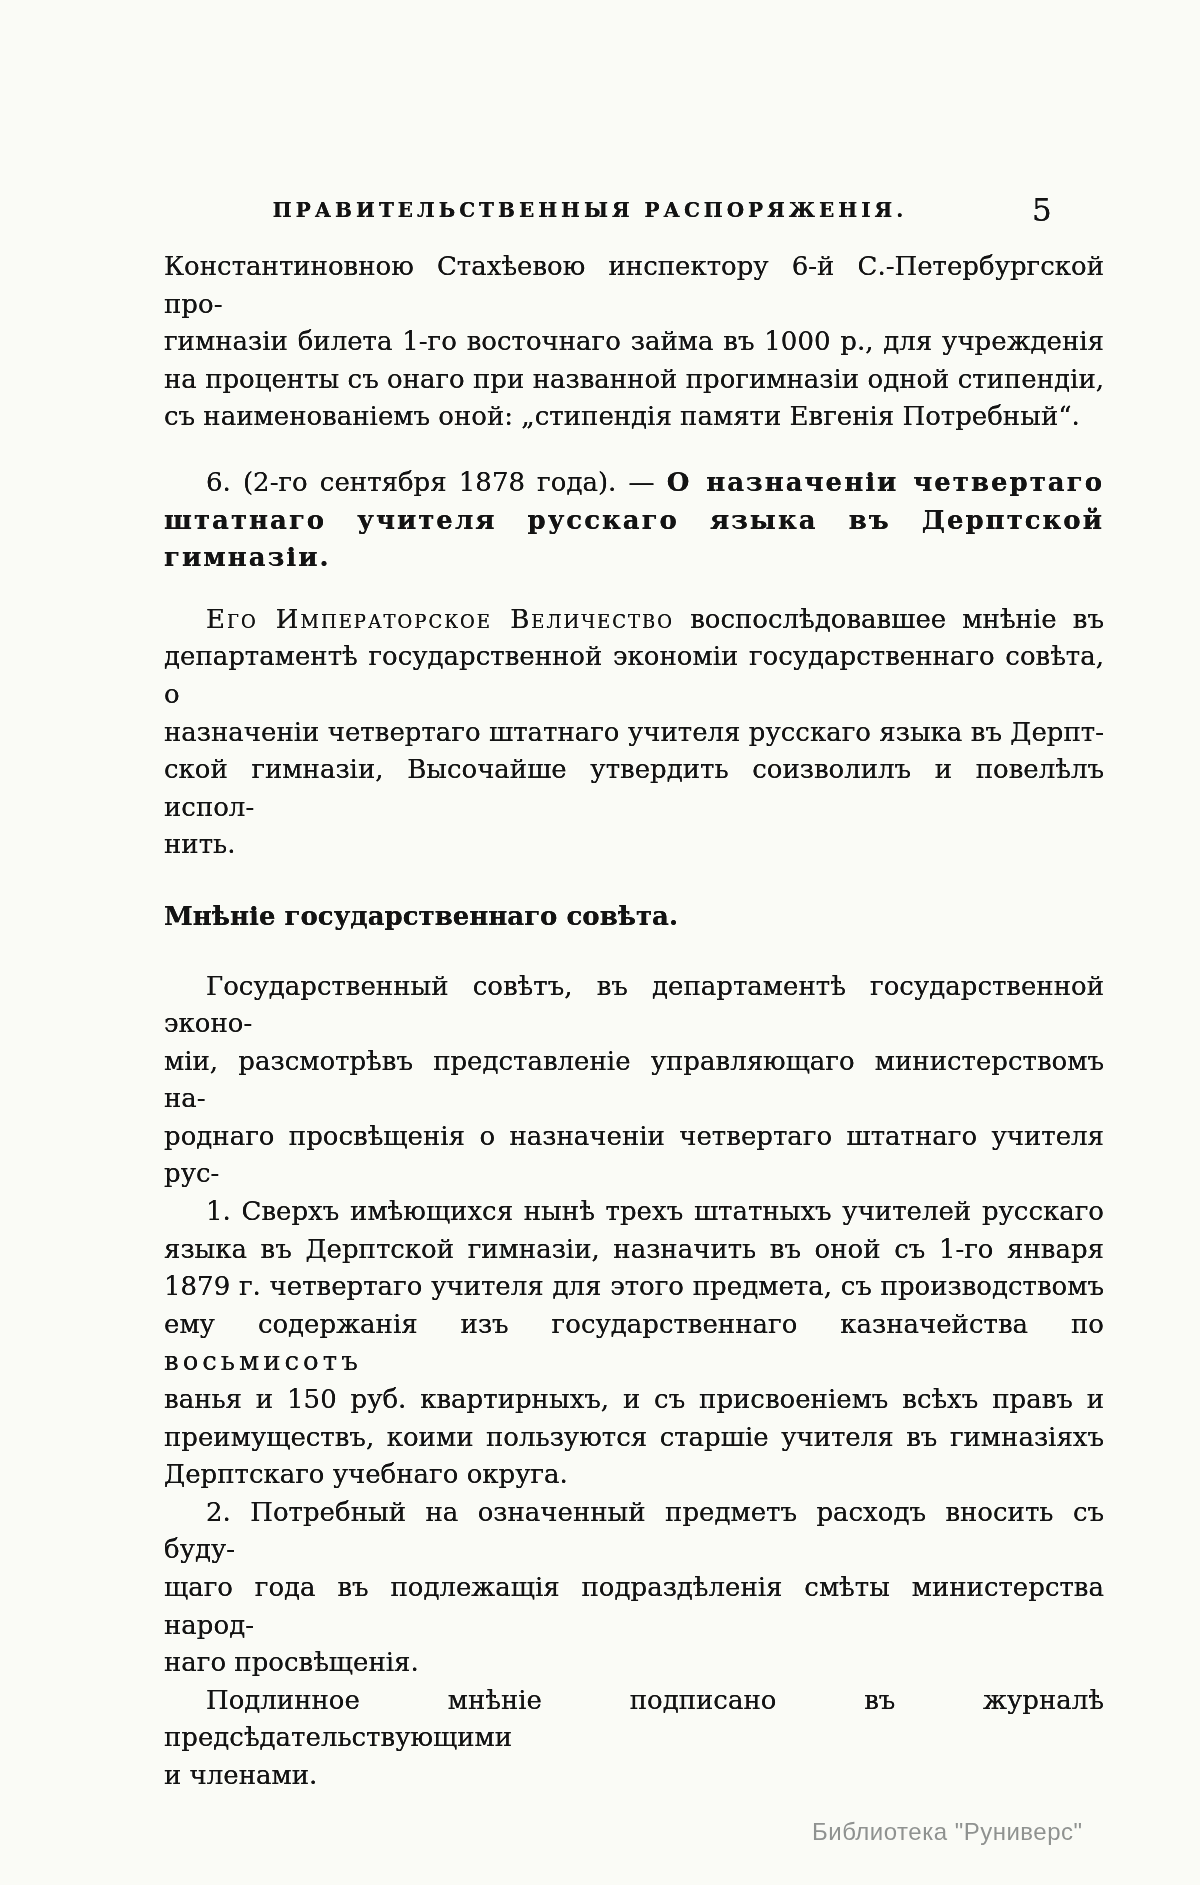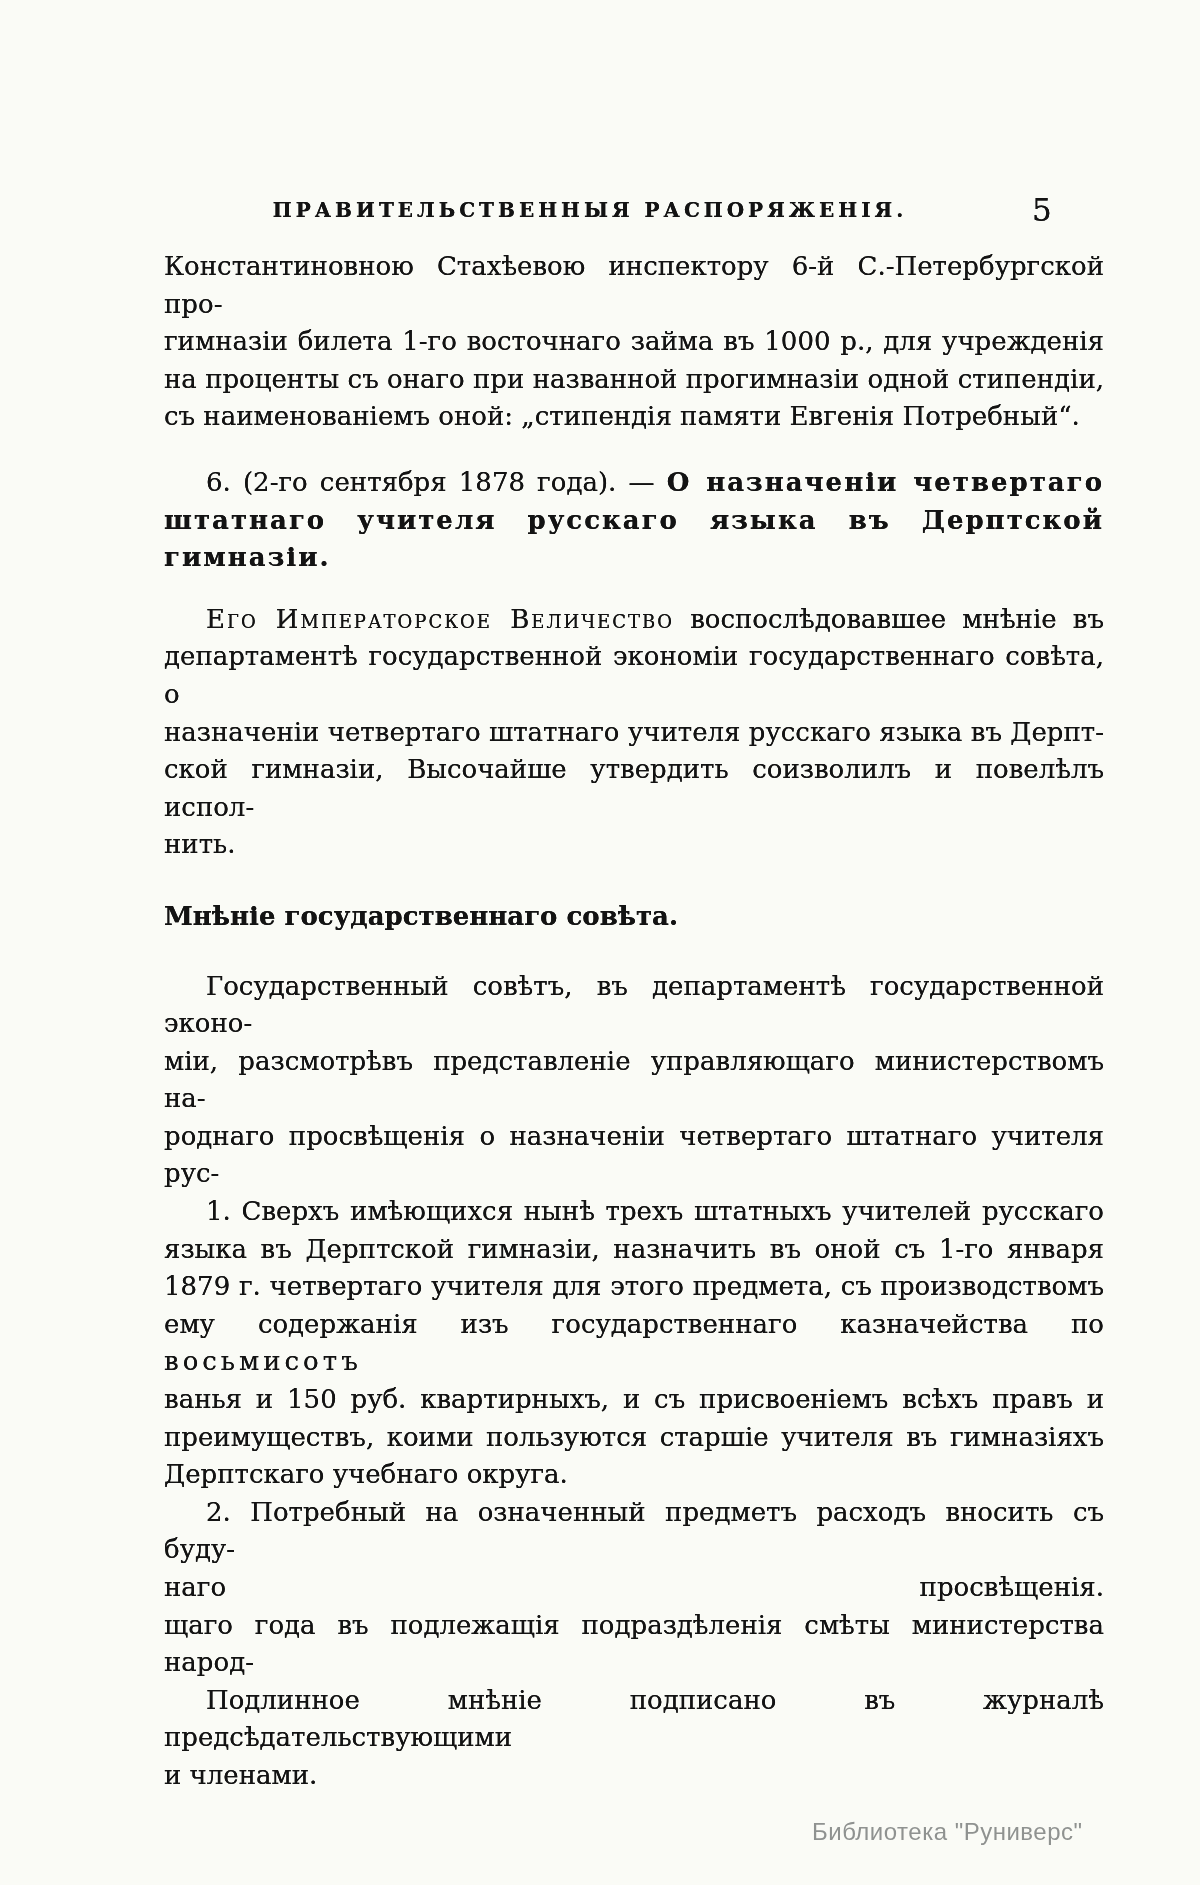--- a/index.html
+++ b/index.html
@@ -119,22 +119,22 @@
         <div class="line"><span>1. Сверхъ имѣющихся нынѣ трехъ штатныхъ учителей русскаго</span></div>
         <div class="line"><span>языка въ Дерптской гимназіи, назначить въ оной съ 1-го января</span></div>
         <div class="line"><span>1879 г. четвертаго учителя для этого предмета, съ производствомъ</span></div>
         <div class="line"><span>ему содержанія изъ государственнаго казначейства по </span><span class="ls">восьмисотъ</span></div>
         <div class="line"><span>ванья и 150 руб. квартирныхъ, и съ присвоеніемъ всѣхъ правъ и</span></div>
         <div class="line"><span>преимуществъ, коими пользуются старшіе учителя въ гимназіяхъ</span></div>
         <div class="line"><span>Дерптскаго учебнаго округа.</span></div>
       </div>
       <div class="block paragraph indent">
         <div class="line"><span>2. Потребный на означенный предметъ расходъ вносить съ буду-</span></div>
+        <div class="line"><span>щаго года въ подлежащія подраздѣленія смѣты министерства народ-</span></div>
         <div class="line"><span>наго просвѣщенія.</span></div>
-        <div class="line"><span>щаго года въ подлежащія подраздѣленія смѣты министерства народ-</span></div>
       </div>
       <div class="block paragraph indent">
         <div class="line"><span>Подлинное мнѣніе подписано въ журналѣ предсѣдательствующими</span></div>
         <div class="line"><span>и членами.</span></div>
       </div>
     </main>
 
   <div class="watermark">Библиотека "Руниверс"</div>
 
 </div>

